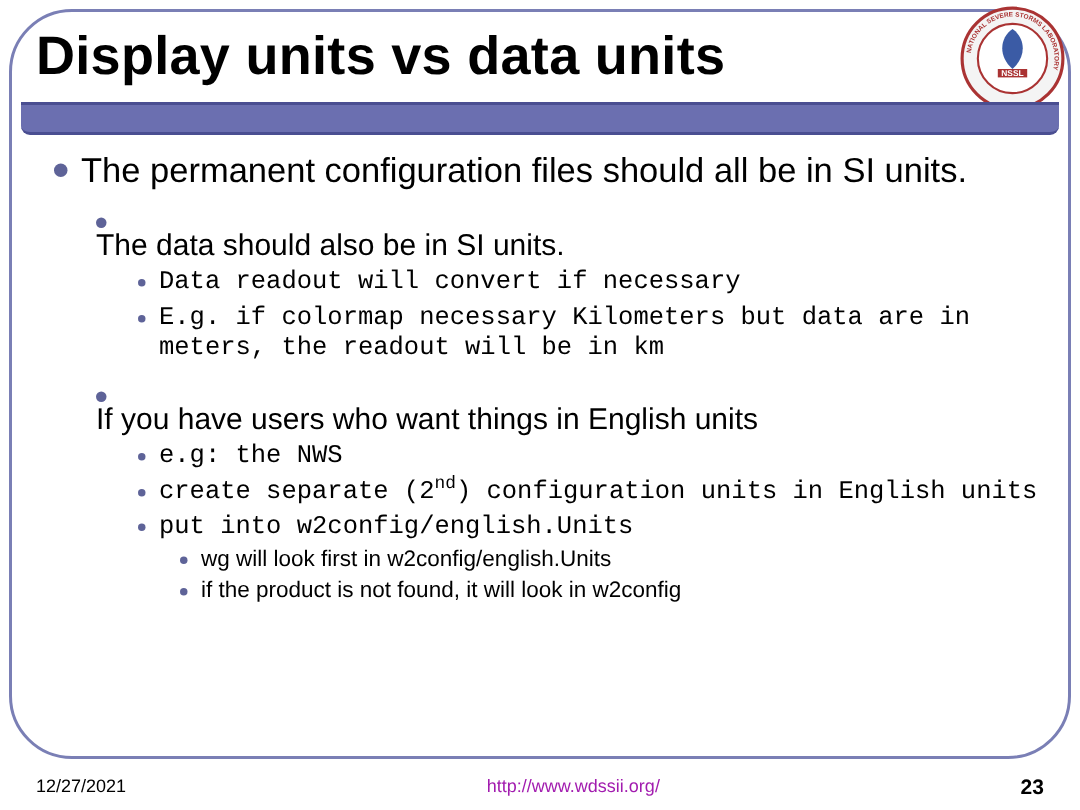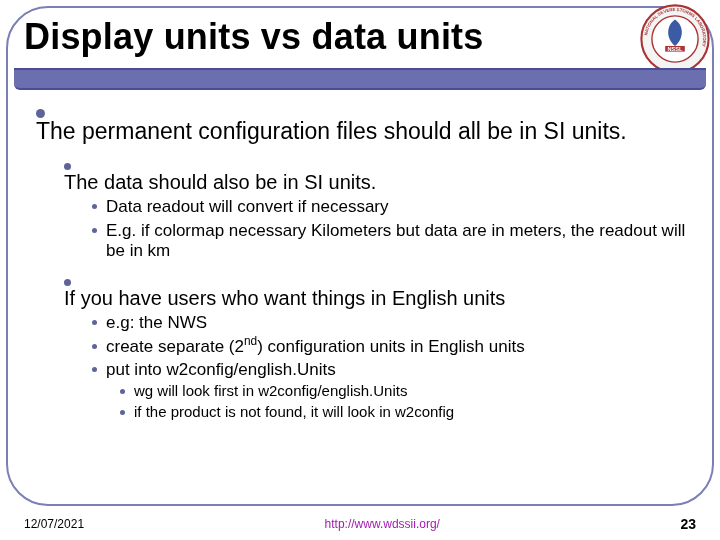--- a/index.html
+++ b/index.html
@@ -26,23 +26,23 @@
     border-bottom: 2px solid #4a4e91;
     border-radius: 0 0 6px 6px;
   }
 
   
   .body {
     position: absolute;
     left: 36px; right: 28px; top: 100px; bottom: 56px;
   }
   ul { list-style: none; }
-  .b1 { font-size: 23px; line-height: 1.18; margin-bottom: 10px; flex-direction: column; }
+  .b1 { font-size: 23px; line-height: 1.18; margin-bottom: 10px; }
   .b2 { font-size: 20px; line-height: 1.2; margin-top: 6px; margin-left: 28px; flex-direction: column; }
-  .b3 { font-size: 17px; line-height: 1.2; margin-top: 3px; margin-left: 56px; }
+  .b3 { font-size: 17px; line-height: 1.2; margin-top: 3px; margin-left: 56px; font-family: Liberation Mono, monospace; }
   .b4 { font-size: 15px; line-height: 1.25; margin-top: 2px; margin-left: 84px; text-align: center; }
   .row { display: flex; }
   .dot {
     width: 9px; height: 9px; flex: 0 0 9px; border-radius: 50%;
     background: #5e6398; margin-top: 9px; margin-right: 9px;
   }
   .dot.sm { width: 7px; height: 7px; flex: 0 0 7px; margin-top: 8px; }
   .dot.xs { width: 5px; height: 5px; flex: 0 0 5px; margin-top: 7px; }
   sup { font-size: 0.7em; vertical-align: super; line-height: 0; }
 
@@ -146,17 +146,17 @@
                 </ul>
               </li>
             </ul>
           </li>
         </ul>
       </li>
     </ul>
   </div>
 
   <div class="footer">
-    <span class="date">12/07/2021</span>
+    <span class="date">12/27/2021</span>
     <span class="url">http://www.wdssii.org/</span>
     <span class="pg">23</span>
   </div>
 </div>
 
 </body></html>

